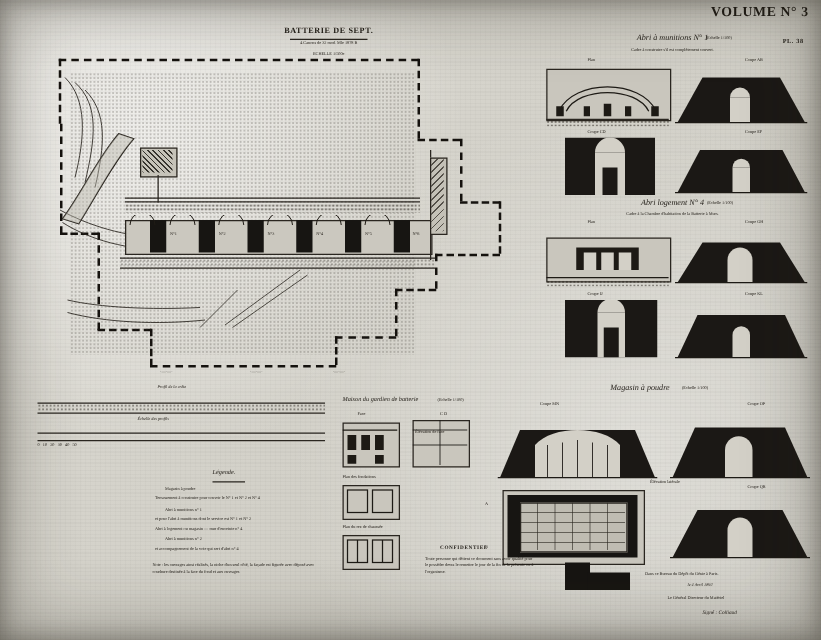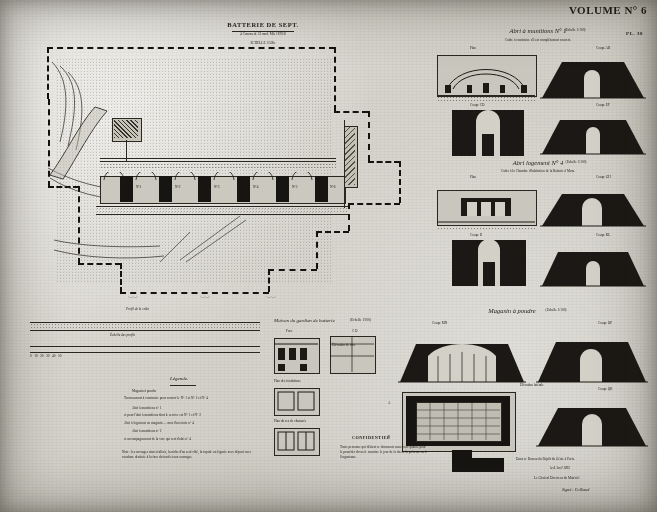--- a/index.html
+++ b/index.html
@@ -38,21 +38,21 @@
   .sm{font-size:5px;}
   .md{font-size:6.5px;}
   .xl{font-size:11px;}
   .ital{font-style:italic;}
 </style>
 </head>
 <body>
 
 <div id="sheet">
 
-  <div class="t xl ttl" style="right:10px;top:5px;">VOLUME N° 6</div>
+  <div class="t xl ttl" style="right:10px;top:5px;">VOLUME N° 3</div>
   <div class="t sm ttl" style="right:14px;top:31px;">PL. 38</div>
 
   <div class="t md ttl ctr" style="left:263px;top:22px;">BATTERIE DE SEPT.</div>
   <div class="ln" style="left:232px;top:31px;width:62px;height:1px;"></div>
   <div class="t tiny ctr" style="left:263px;top:33px;">4 Canons de 32 mod. Mle 1878 B</div>
   <div class="t tiny ctr" style="left:263px;top:42px;">ECHELLE 1/500e</div>
 
   <div class="blk">
 
     <div class="dash" style="left:47px;top:47px;width:288px;"></div>

